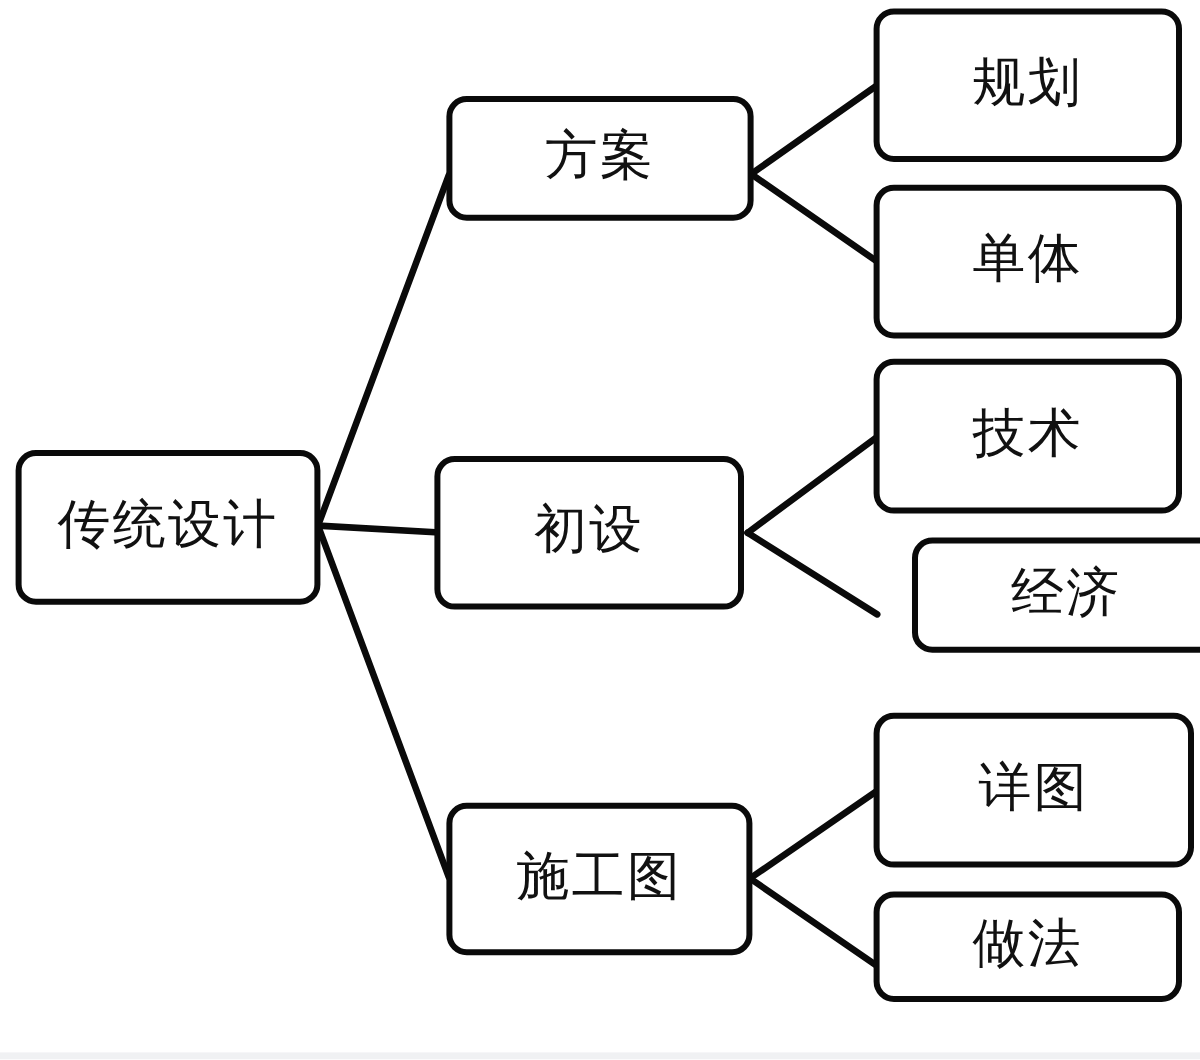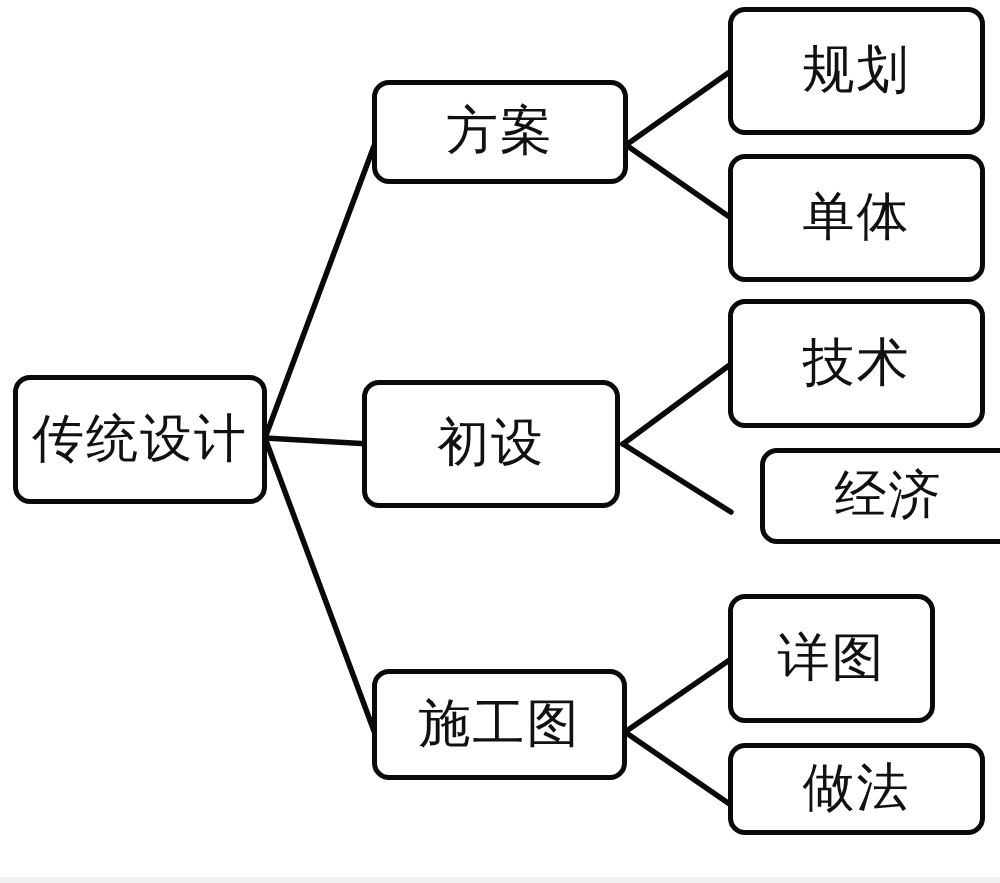--- a/index.html
+++ b/index.html
@@ -29,38 +29,38 @@
   .node {
     position: absolute;
     box-sizing: border-box;
     background: #ffffff;
     border: 5px solid #0a0a0a;
     border-radius: 17px;
     display: flex;
     align-items: center;
     justify-content: center;
     color: #111111;
-    font-size: 52px;
+    font-size: 44px;
     letter-spacing: 2px;
     line-height: 1;
     white-space: nowrap;
   }
   .node span {
     transform: translateY(-2px);
   }
   
   .n-root   { left: 13px;  top: 375px; width: 254px; height: 129px; }
   .n-b0     { left: 372px; top: 80px;  width: 256px; height: 104px; }
   .n-b1     { left: 362px; top: 380px; width: 258px; height: 128px; }
-  .n-b2     { left: 372px; top: 669px; width: 255px; height: 111px; }
+  .n-b2     { left: 372px; top: 669px; width: 255px; height: 127px; }
   .n-c00    { left: 728px; top: 7px;   width: 257px; height: 128px; }
   .n-c01    { left: 728px; top: 154px; width: 257px; height: 128px; }
   .n-c10    { left: 728px; top: 299px; width: 257px; height: 129px; }
   .n-c11    { left: 712px; top: 448px; width: 257px; height: 96px; margin-left: 48px; }
-  .n-c20    { left: 728px; top: 594px; width: 207px; height: 129px; }
+  .n-c20    { left: 728px; top: 594px; width: 267px; height: 129px; }
   .n-c21    { left: 728px; top: 743px; width: 257px; height: 92px; }
   .bottom-rule {
     position: absolute;
     left: 0;
     top: 877px;
     width: 1000px;
     height: 6px;
     background: #f0f1f3;
   }
 </style>

